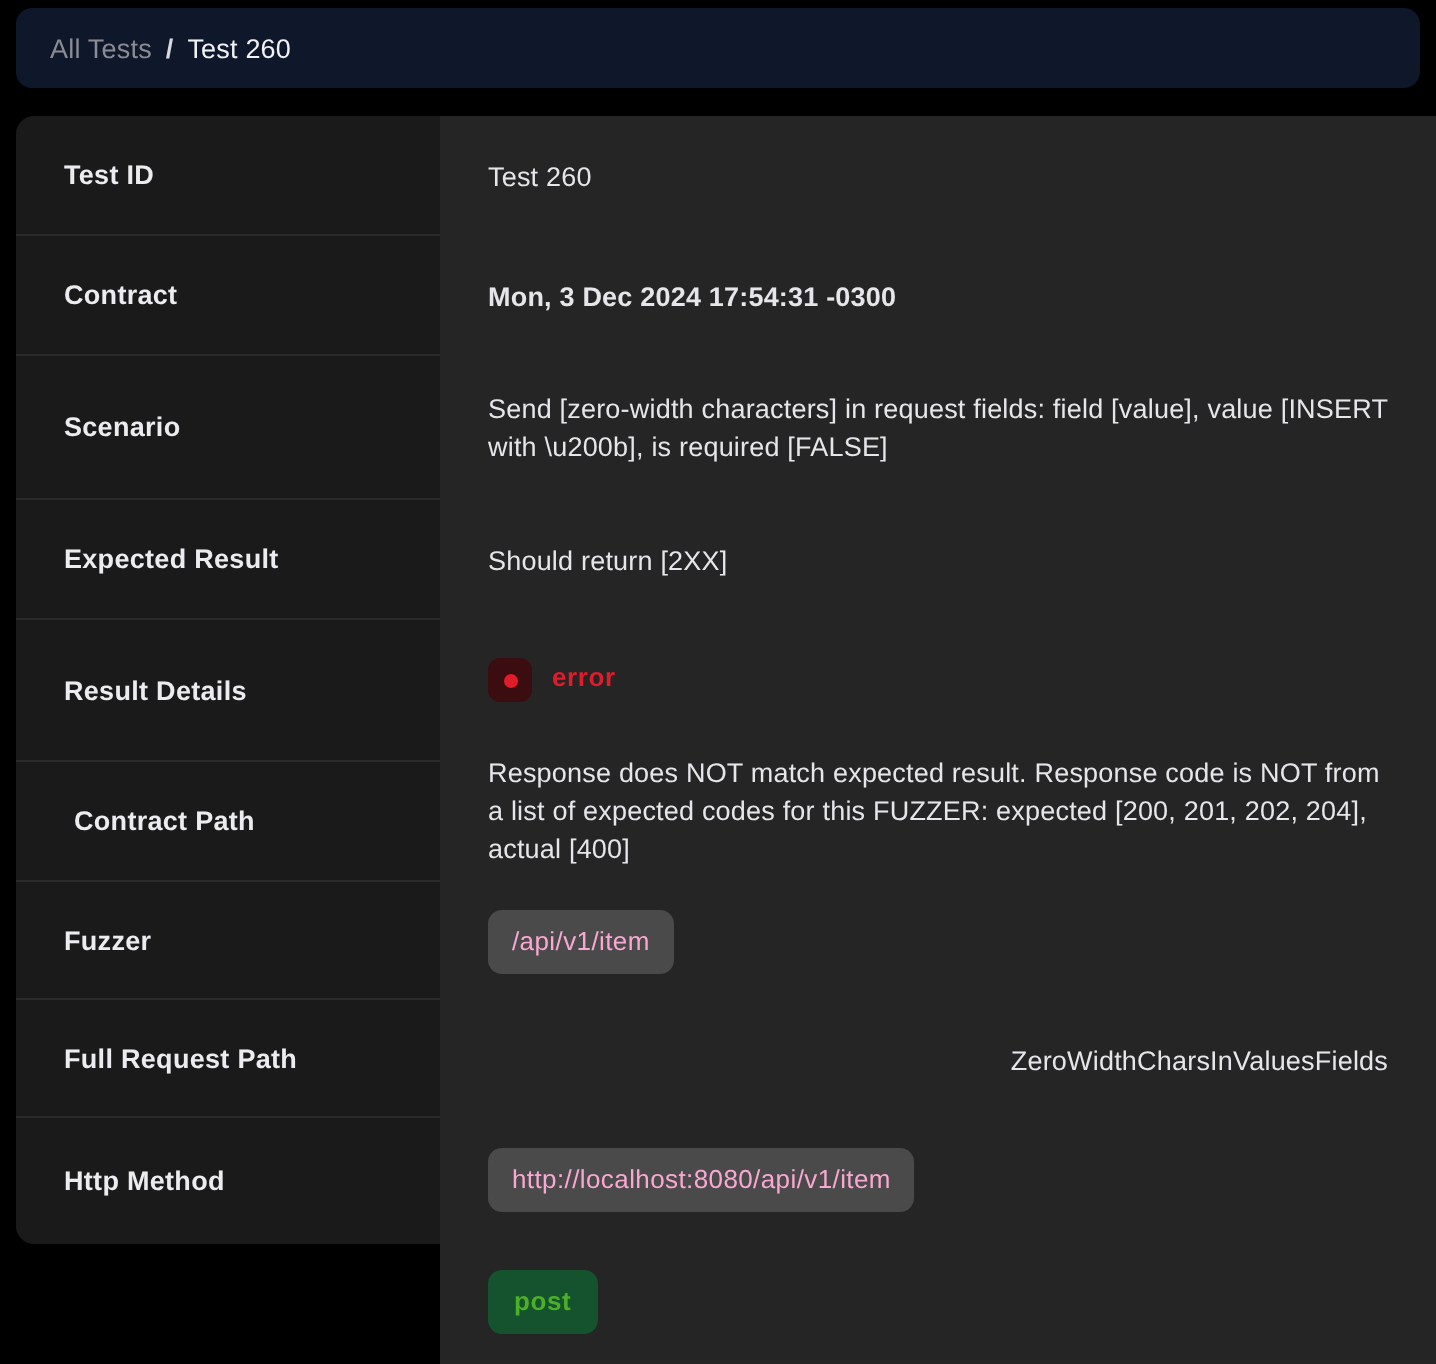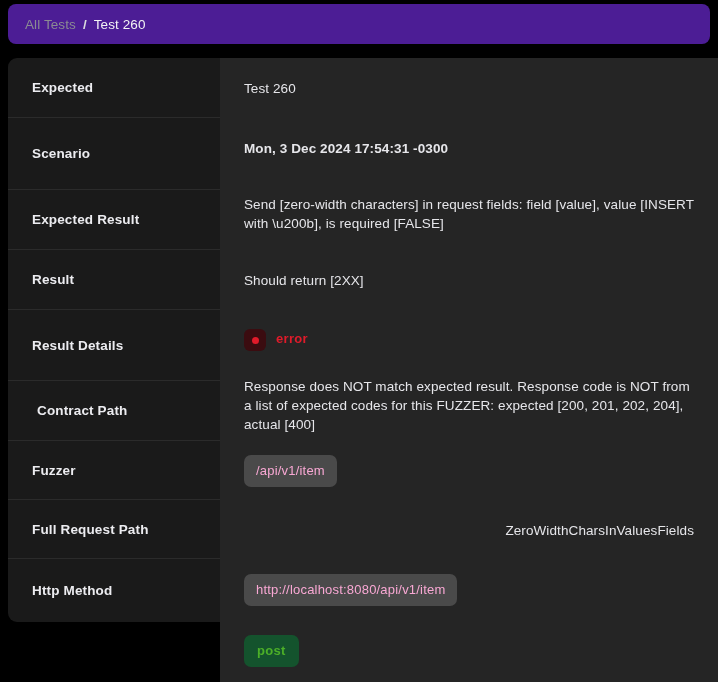--- a/index.html
+++ b/index.html
@@ -19,21 +19,21 @@
     background: #000000;
   }
 
   
   .breadcrumb-bar {
     position: absolute;
     left: 8px;
     top: 4px;
     width: 702px;
     height: 40px;
-    background: #4c1d95;
+    background: #0f172a;
     border-radius: 8px;
     display: flex;
     align-items: center;
     padding-left: 17px;
     box-sizing: border-box;
   }
   .crumb-link {
     color: #8b8b93;
     font-size: 13.5px;
     letter-spacing: 0.1px;
@@ -163,30 +163,30 @@
 
   <div class="breadcrumb-bar">
     <span class="crumb-link">All Tests</span>
     <span class="crumb-sep">/</span>
     <span class="crumb-current">Test 260</span>
   </div>
 
   <div class="detail-table">
     <div class="label-col" id="label-col">
         <div class="label-cell" style="height: 60px;">
-          <span>Expected</span>
+          <span>Test ID</span>
+        </div>
+        <div class="label-cell" style="height: 60px;">
+          <span>Contract</span>
         </div>
         <div class="label-cell" style="height: 72px;">
           <span>Scenario</span>
         </div>
         <div class="label-cell" style="height: 60px;">
           <span>Expected Result</span>
-        </div>
-        <div class="label-cell" style="height: 60px;">
-          <span>Result</span>
         </div>
         <div class="label-cell" style="height: 71px;">
           <span>Result Details</span>
         </div>
         <div class="label-cell" style="height: 60px; padding-left: 29px;">
           <span>Contract Path</span>
         </div>
         <div class="label-cell" style="height: 59px; text-align: center;">
           <span>Fuzzer</span>
         </div>

